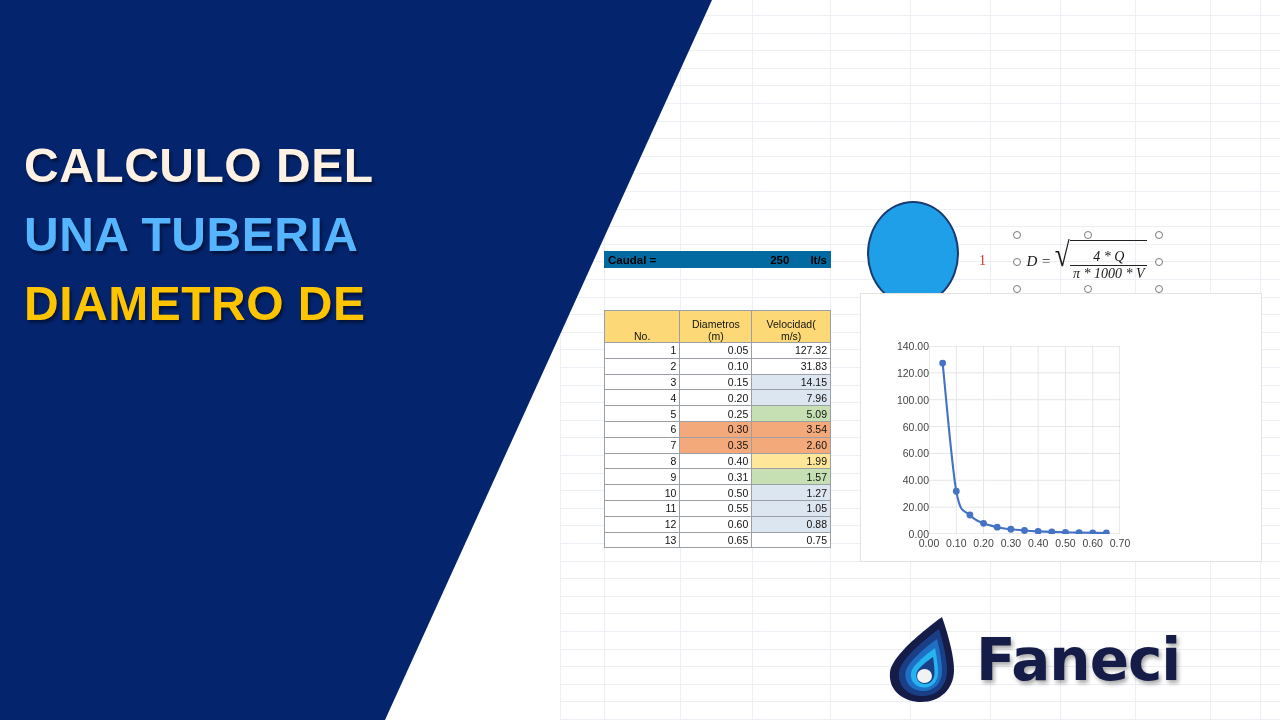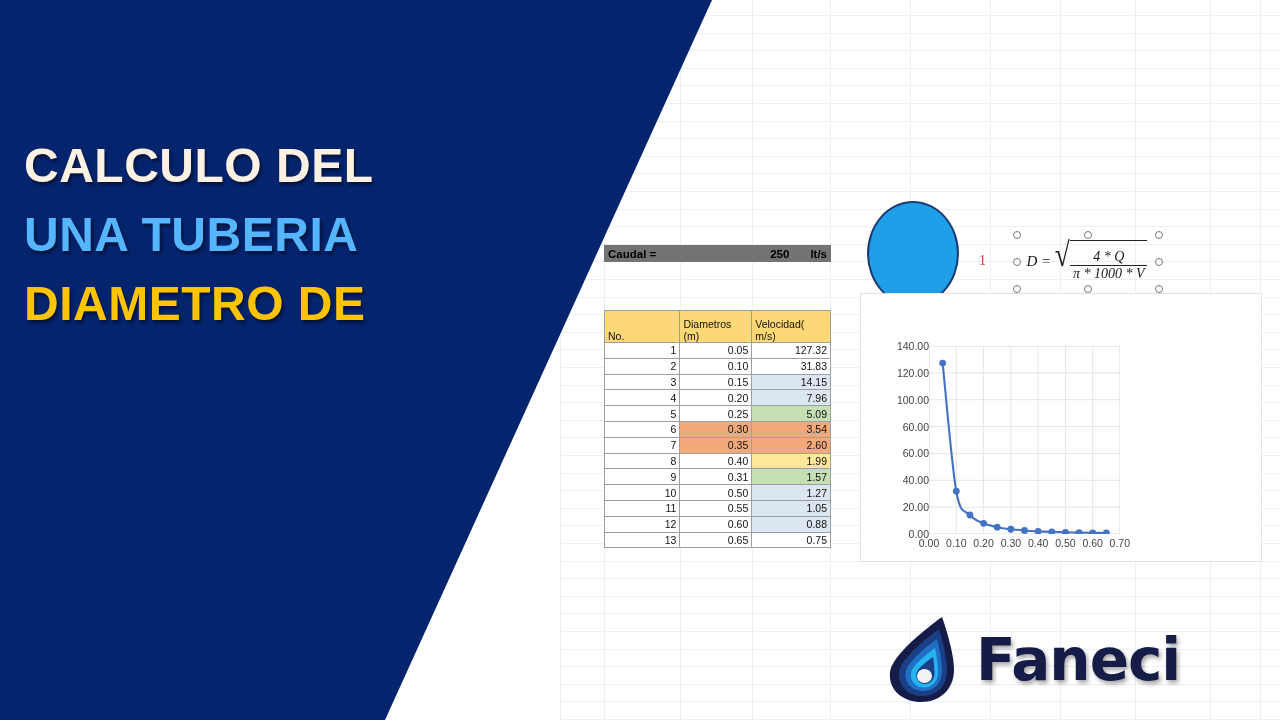--- a/index.html
+++ b/index.html
@@ -25,34 +25,34 @@
   .tline{
     font-weight:bold;font-size:48px;line-height:69px;letter-spacing:.5px;
     white-space:nowrap;text-shadow:2px 3px 3px rgba(0,0,0,.45);
   }
   .t1{color:#fdf1e3;}
   .t2{color:#ffc400;}
   .t3{color:#55b6ff;}
 
   
   #caudal{
-    position:absolute;left:604px;top:245px;width:227px;height:17px;
-    background:#737373;display:flex;align-items:center;
+    position:absolute;left:604px;top:251px;width:227px;height:17px;
+    background:#0369a1;display:flex;align-items:center;
     font-size:11.5px;font-weight:bold;color:#000;
   }
   #caudal .c-lbl{padding-left:4px;}
   #caudal .c-val{margin-left:auto;padding-right:4px;display:flex;gap:21px;}
 
   
   #tbl{position:absolute;left:604px;top:310px;width:227px;border-collapse:collapse;}
   #tbl td,#tbl th{
     border:1px solid #9aa0a6;font-size:10.5px;color:#111;
     height:15.8px;padding:0 3px;font-weight:normal;box-sizing:border-box;
   }
-  #tbl thead th{background:#fcd976;vertical-align:bottom;text-align:left;height:32px;line-height:11.5px;}
+  #tbl thead th{background:#fcd976;vertical-align:bottom;text-align:center;height:32px;line-height:11.5px;}
   #tbl thead th.h-no{width:76px;}
   #tbl thead th.h-d{width:72px;}
   #tbl thead th.h-v{width:79px;}
   #tbl tbody td{text-align:right;background:#fff;}
   .cell-blue{background:#dce6f1 !important;}
   .cell-green{background:#c6e0b4 !important;}
   .cell-orange{background:#f4a97a !important;}
   .cell-yellow{background:#ffe699 !important;}
 
   
@@ -303,21 +303,21 @@
         <div class="ylabel" style="top: 52px;">140.00</div>
       </div>
     <div id="xticks">
         <div class="xlabel" style="left: 68px;">0.00</div>
         <div class="xlabel" style="left: 95.2857px;">0.10</div>
         <div class="xlabel" style="left: 122.571px;">0.20</div>
         <div class="xlabel" style="left: 149.857px;">0.30</div>
         <div class="xlabel" style="left: 177.143px;">0.40</div>
         <div class="xlabel" style="left: 204.429px;">0.50</div>
         <div class="xlabel" style="left: 231.714px;">0.60</div>
-        <div class="xlabel" style="left: 249px; text-align: right;">0.70</div>
+        <div class="xlabel" style="left: 259px;">0.70</div>
       </div>
     <div id="plot">
       <svg width="191" height="188" viewBox="0 0 191 188">
         <g id="gridlines">
             <line x1="0" x2="191" y1="161.14285714285714" y2="161.14285714285714" stroke="#e6e6e6" stroke-width="1"></line>
             <line x1="0" x2="191" y1="134.28571428571428" y2="134.28571428571428" stroke="#e6e6e6" stroke-width="1"></line>
             <line x1="0" x2="191" y1="107.42857142857143" y2="107.42857142857143" stroke="#e6e6e6" stroke-width="1"></line>
             <line x1="0" x2="191" y1="80.57142857142858" y2="80.57142857142858" stroke="#e6e6e6" stroke-width="1"></line>
             <line x1="0" x2="191" y1="53.71428571428572" y2="53.71428571428572" stroke="#e6e6e6" stroke-width="1"></line>
             <line x1="0" x2="191" y1="26.85714285714286" y2="26.85714285714286" stroke="#e6e6e6" stroke-width="1"></line>

